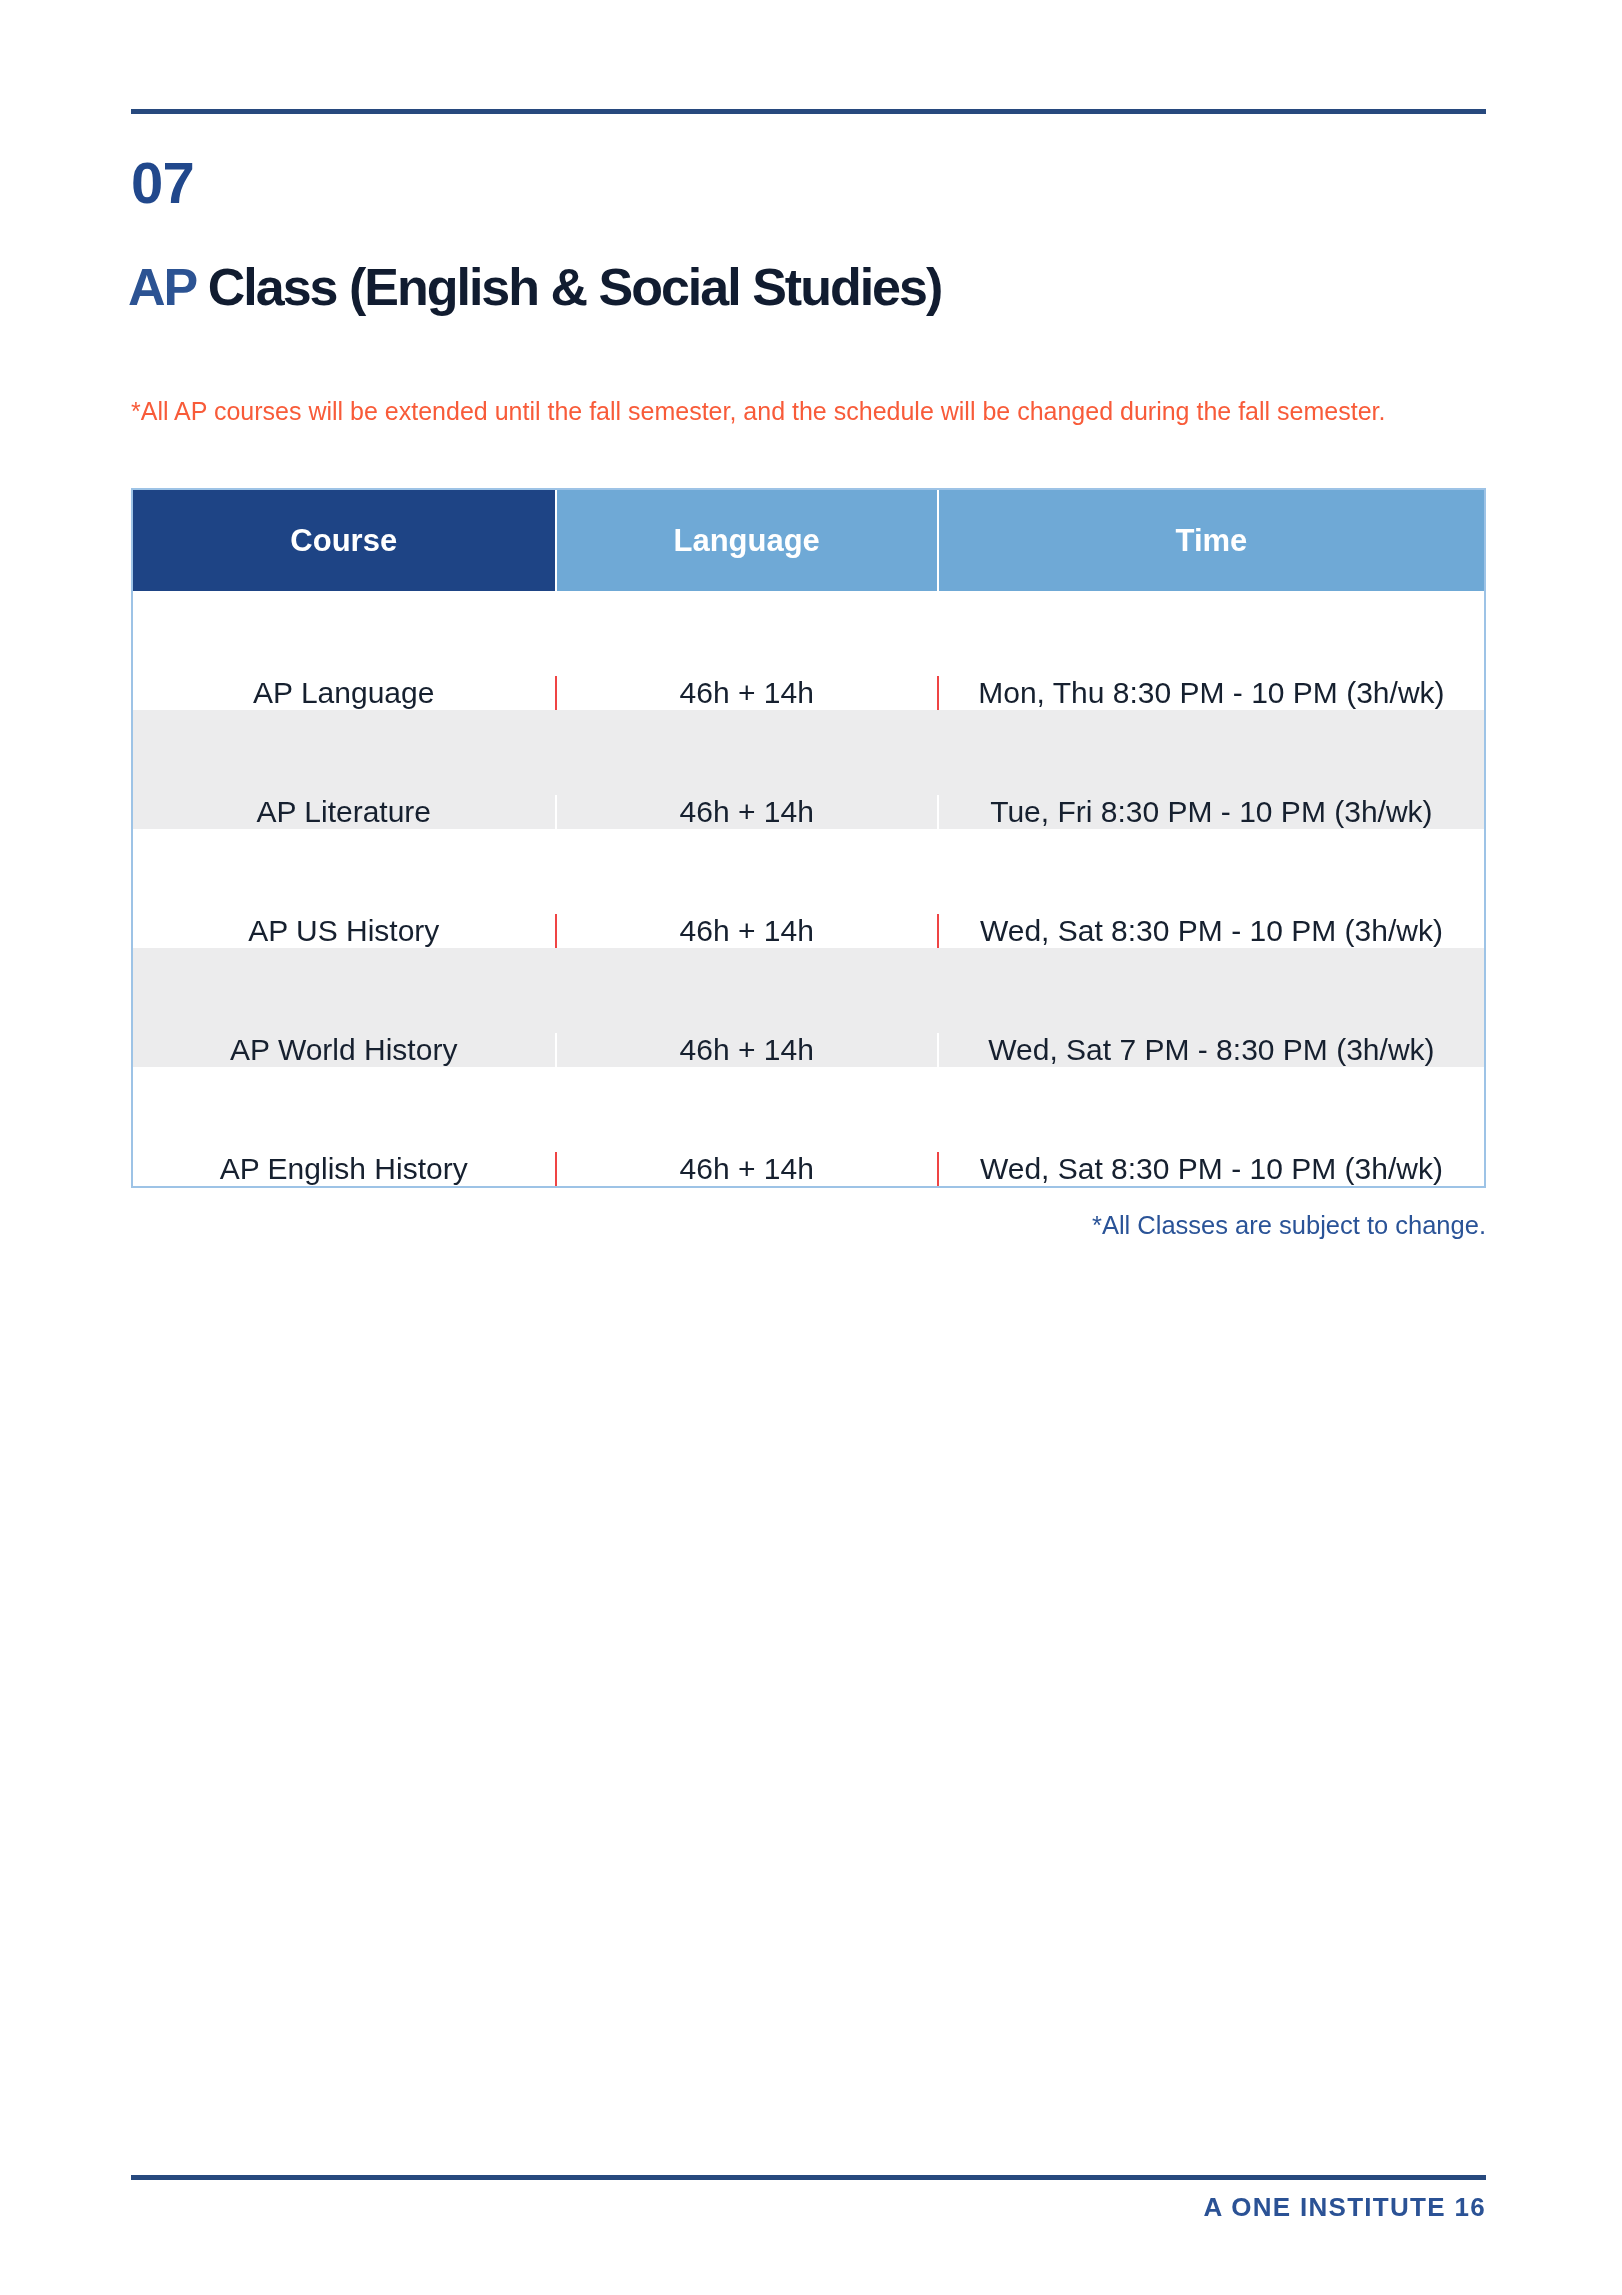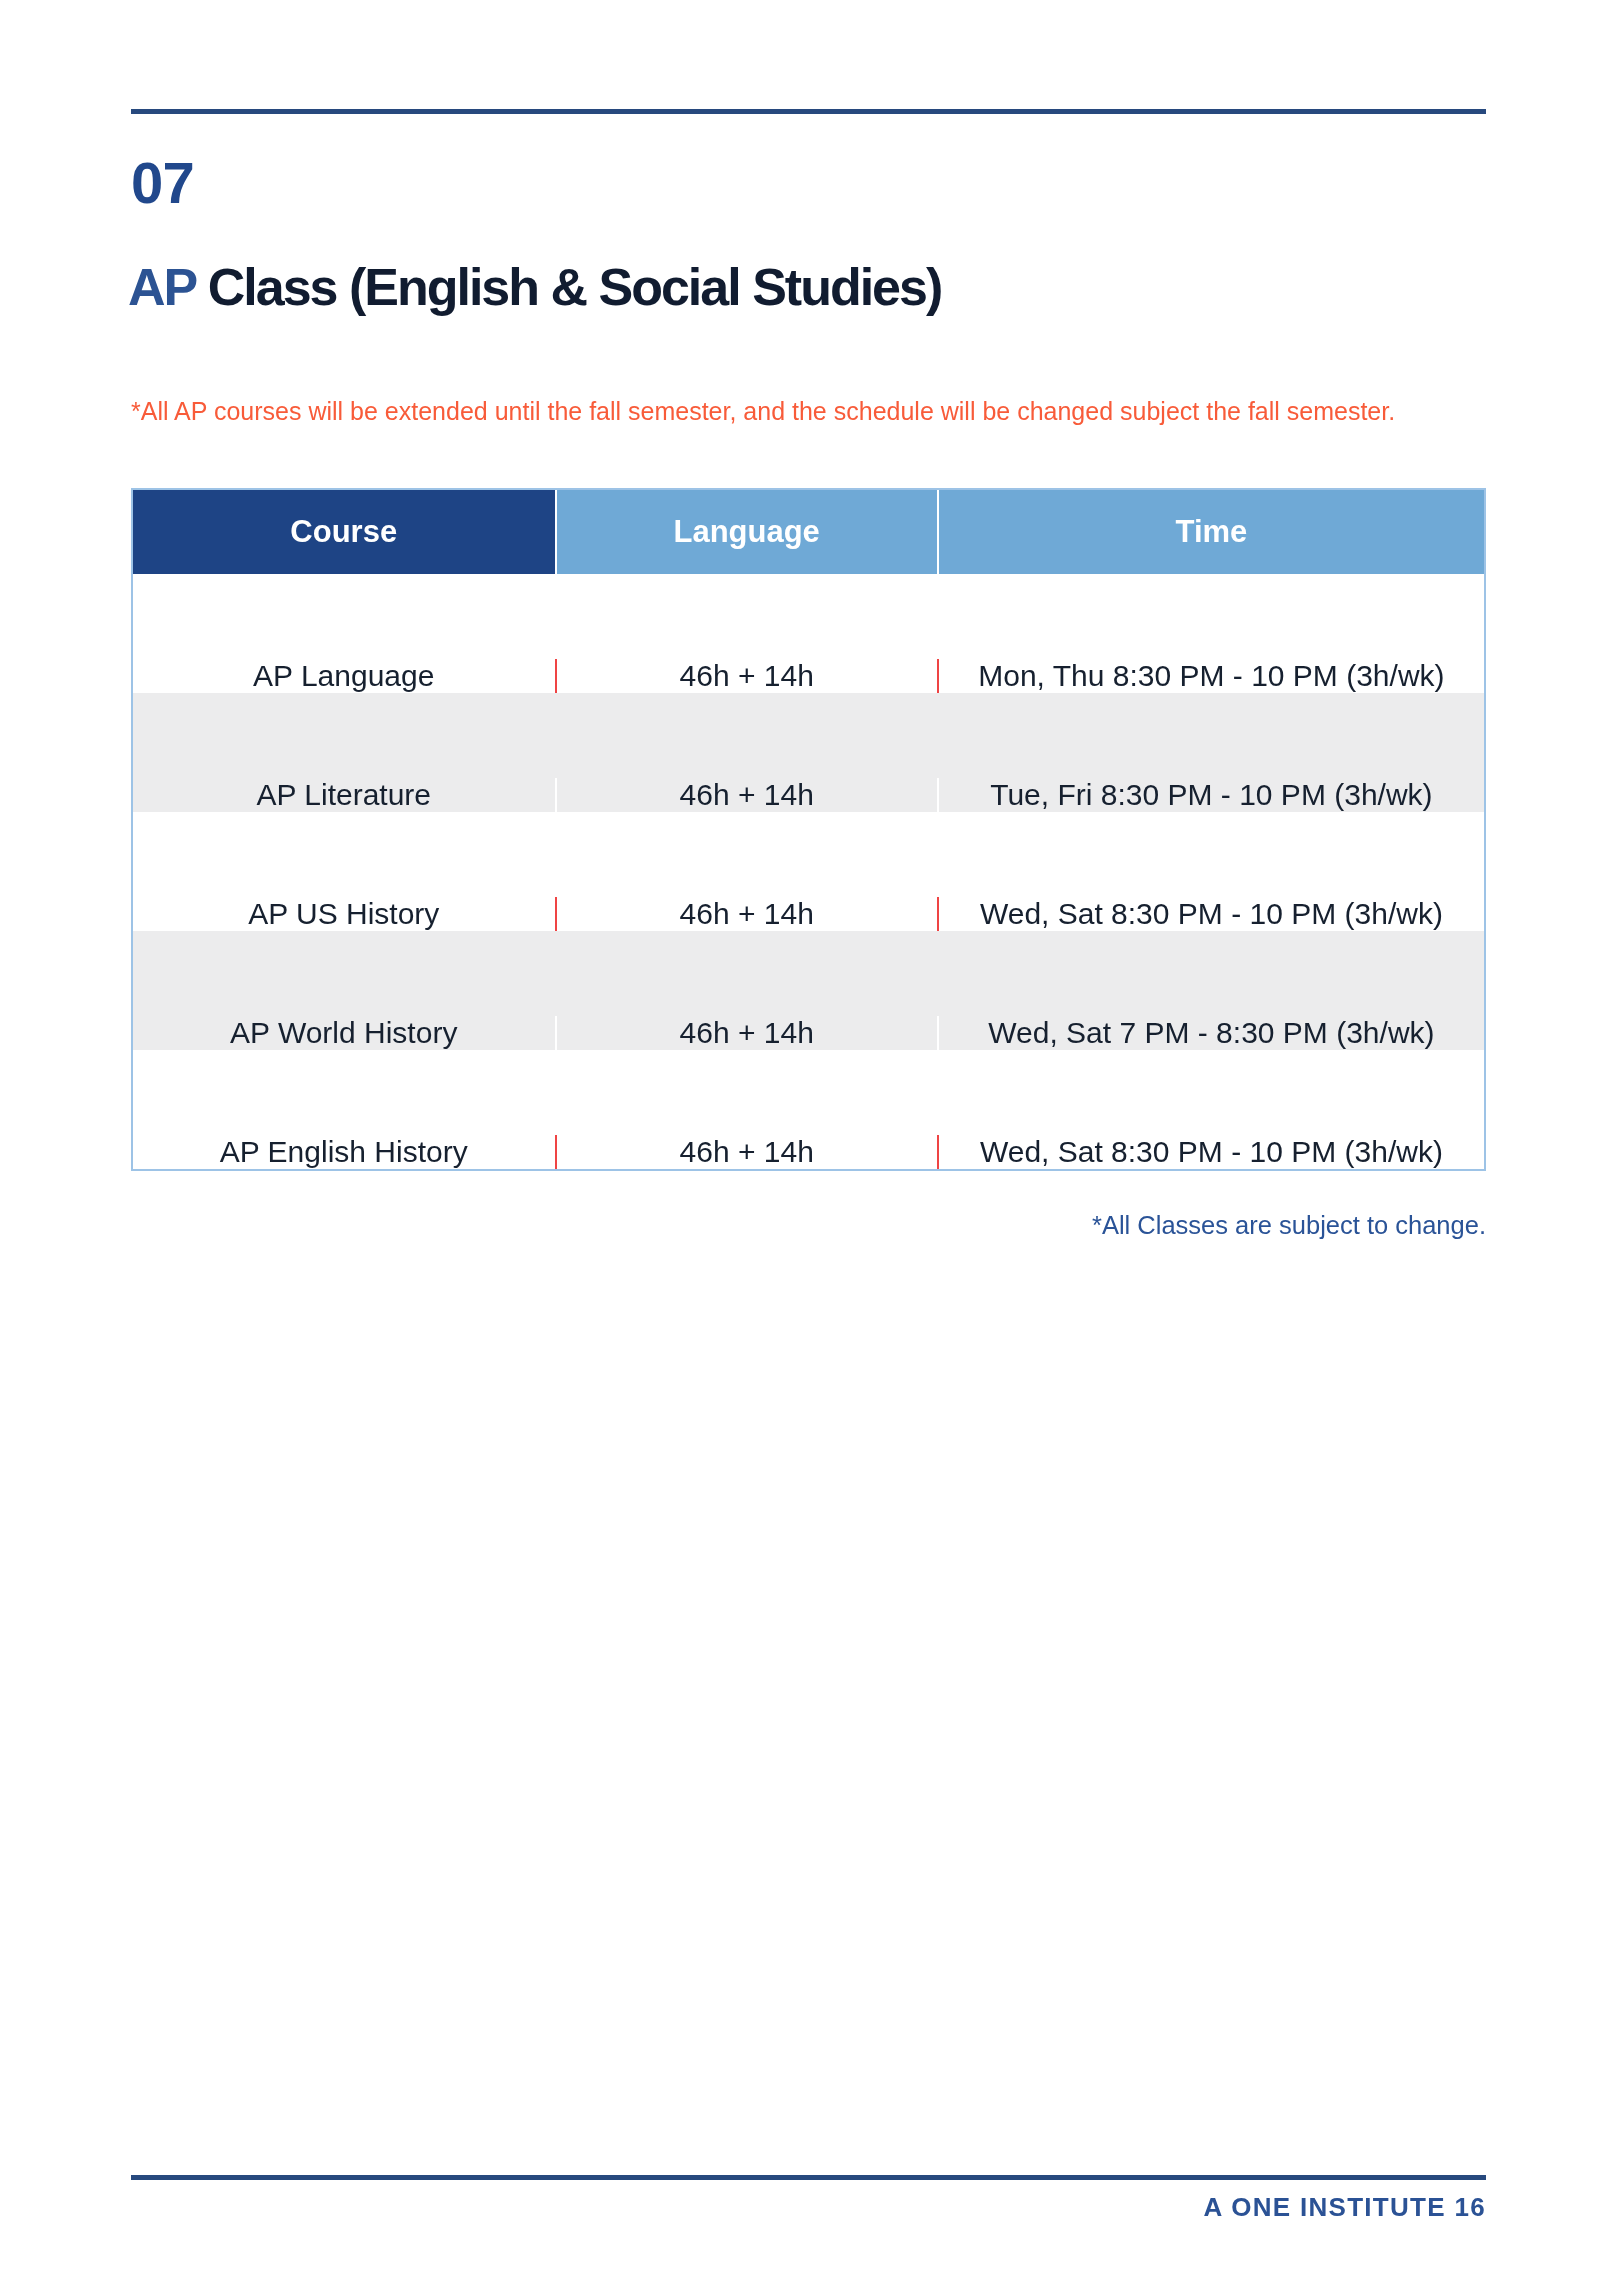--- a/index.html
+++ b/index.html
@@ -49,21 +49,21 @@
   }
 
   .ap-table {
     position: absolute;
     left: 131px; top: 488px;
     width: 1355px;
     border: 2px solid #9DC3E6;
     background: #ffffff;
   }
 
-  .thead { display: flex; height: 84px; }
+  .thead { display: flex; height: 101px; }
   .th {
     display: flex; align-items: center; justify-content: center;
     color: #ffffff;
     font-size: 31px;
     font-weight: 600;
     background: #6FA9D6;
   }
   .th + .th { border-left: 2px solid #ffffff; }
   .th.col-course { background: #1E4485; }
 
@@ -111,21 +111,21 @@
 <body>
 
 <div class="page">
 
   <div class="top-rule"></div>
 
   <div class="section-number">07</div>
 
   <h1 class="page-title"><span class="hl">AP</span><span> Class (English &amp; Social Studies)</span></h1>
 
-  <div class="note">*All AP courses will be extended until the fall semester, and the schedule will be changed subject the fall semester.</div>
+  <div class="note">*All AP courses will be extended until the fall semester, and the schedule will be changed during the fall semester.</div>
 
   <div class="ap-table">
     <div class="thead">
       <div class="th col-course">Course</div>
       <div class="th col-duration">Language</div>
       <div class="th col-time">Time</div>
     </div>
     <div>
         <div class="row">
       <div class="cell col-course">AP Language</div>

